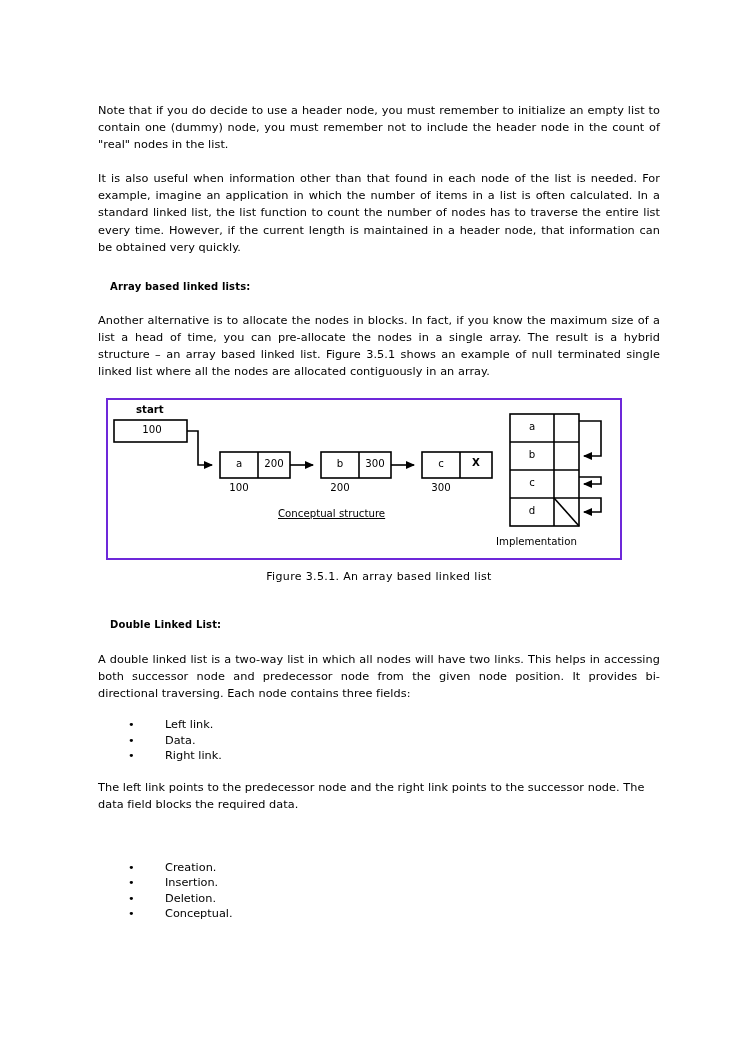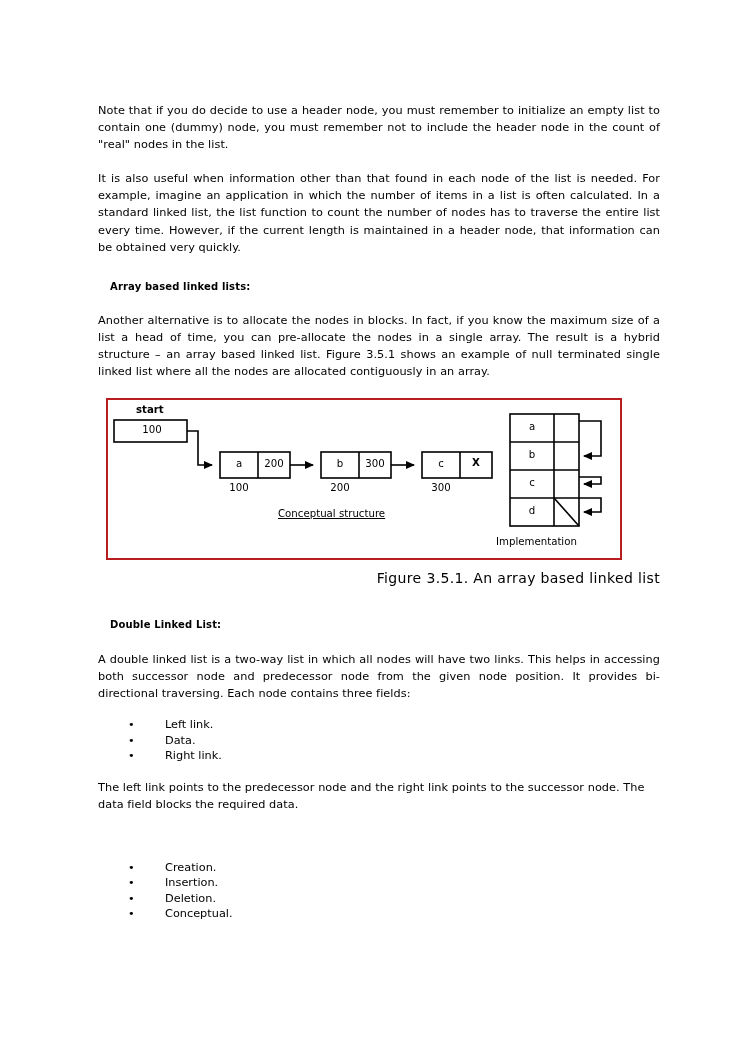--- a/index.html
+++ b/index.html
@@ -76,31 +76,31 @@
   .figure-wrap {
     position: relative;
     width: 562px;
   }
   .fig-frame {
     position: absolute;
     left: 8px;
     top: 0;
     width: 516px;
     height: 162px;
-    border: 2px solid #b91c1c;
+    border: 2px solid #6d28d9;
     box-sizing: border-box;
     background: #fff;
   }
   .fig-caption {
     position: absolute;
     left: 0;
     top: 172px;
     width: 562px;
-    text-align: right;
-    font-size: 14px;
+    text-align: center;
+    font-size: 11px;
     letter-spacing: 0.35px;
   }
 
   .fig-frame svg {
     position: absolute;
     left: 0; top: 0;
   }
   .fig-label {
     position: absolute;
     font-size: 10.2px;

